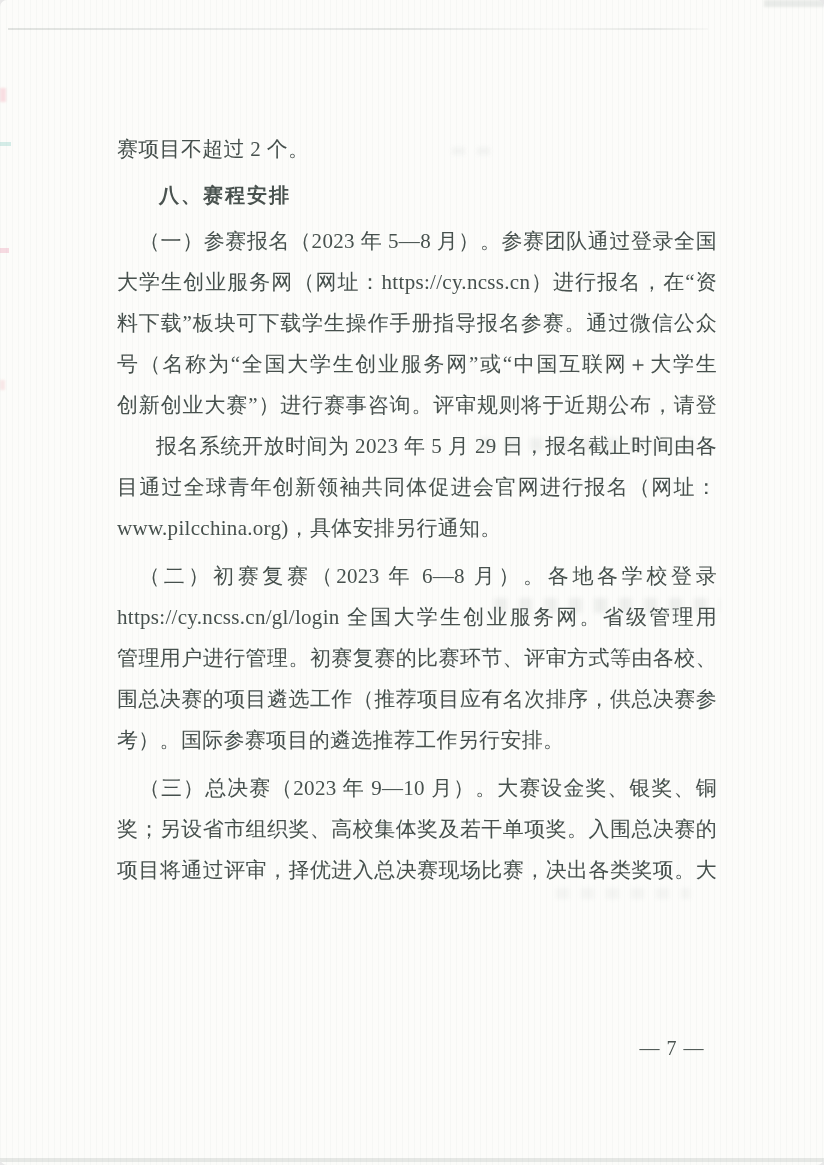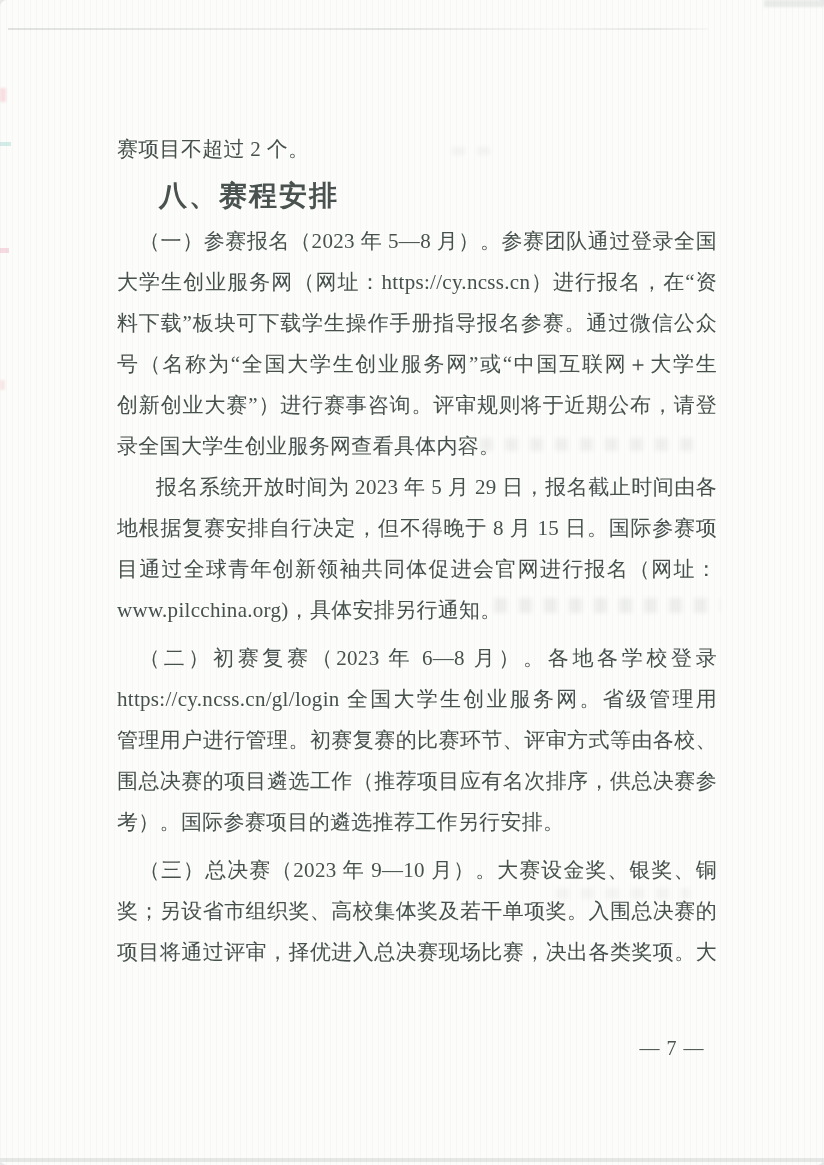--- a/index.html
+++ b/index.html
@@ -30,21 +30,21 @@
     text-align:justify; text-align-last:justify;
     letter-spacing:0.3px;
   }
   .ln.last { text-align-last:left; }
   .ln.i1 { padding-left:22px; }   
   .ln.i2 { padding-left:39px; }   
   .ln.gap5 { margin-top:5px; }
   .ln.gap3 { margin-top:7px; }
   .heading {
     font-family:"Liberation Sans","DejaVu Sans",sans-serif;
-    font-weight:bold; font-size:28px; letter-spacing:2px;
+    font-weight:bold; font-size:20px; letter-spacing:2px;
     padding-left:42px;
     text-align:left; text-align-last:left;
     color:#49524f;
   }
   .pagenum {
     position:absolute; left:622px; top:1037px; width:100px;
     text-align:center; font-size:20px; letter-spacing:1px;
     color:#49524f;
   }
   
@@ -93,23 +93,21 @@
   <div class="artifact artifact-bottom"></div>
 
   <div class="content">
     <div class="ln last">赛项目不超过 2 个。</div>
     <div class="ln heading gap5">八、赛程安排</div>
     <div class="ln i1 gap5">（一）参赛报名（2023 年 5—8 月）。参赛团队通过登录全国</div>
     <div class="ln">大学生创业服务网（网址：https://cy.ncss.cn）进行报名，在“资</div>
     <div class="ln">料下载”板块可下载学生操作手册指导报名参赛。通过微信公众</div>
     <div class="ln">号（名称为“全国大学生创业服务网”或“中国互联网＋大学生</div>
     <div class="ln">创新创业大赛”）进行赛事咨询。评审规则将于近期公布，请登</div>
-    <div class="ln last">录全国大学生创业服务网查看具体内容。</div>
     <div class="ln i2">报名系统开放时间为 2023 年 5 月 29 日，报名截止时间由各</div>
-    <div class="ln">地根据复赛安排自行决定，但不得晚于 8 月 15 日。国际参赛项</div>
     <div class="ln">目通过全球青年创新领袖共同体促进会官网进行报名（网址：</div>
     <div class="ln last">www.pilcchina.org)，具体安排另行通知。</div>
     <div class="ln i1 gap3">（二）初赛复赛（2023 年 6—8 月）。各地各学校登录</div>
     <div class="ln">https://cy.ncss.cn/gl/login 全国大学生创业服务网。省级管理用</div>
     <div class="ln">管理用户进行管理。初赛复赛的比赛环节、评审方式等由各校、</div>
     <div class="ln">围总决赛的项目遴选工作（推荐项目应有名次排序，供总决赛参</div>
     <div class="ln last">考）。国际参赛项目的遴选推荐工作另行安排。</div>
     <div class="ln i1 gap3">（三）总决赛（2023 年 9—10 月）。大赛设金奖、银奖、铜</div>
     <div class="ln">奖；另设省市组织奖、高校集体奖及若干单项奖。入围总决赛的</div>
     <div class="ln">项目将通过评审，择优进入总决赛现场比赛，决出各类奖项。大</div>

